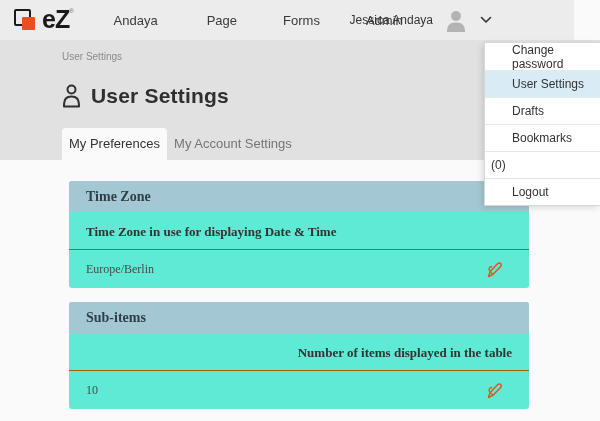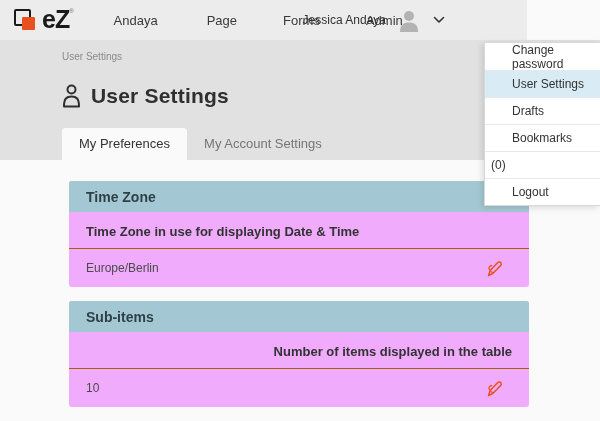--- a/index.html
+++ b/index.html
@@ -6,21 +6,21 @@
   html, body { width: 600px; height: 421px; overflow: hidden; }
   body {
     font-family: "Liberation Sans", sans-serif;
     background: #fafafa;
     position: relative;
     color: #333;
   }
 
   
   .navbar {
-    position: absolute; top: 0; left: 0; width: 527px; height: 40px;
+    position: absolute; top: 0; left: 0; width: 574px; height: 40px;
     background: #ececec;
     display: flex; align-items: center;
   }
   .logo { display: flex; align-items: flex-start; margin-left: 14px; cursor: pointer; }
   .logo-mark { position: relative; width: 26px; height: 26px; margin-top: 2px; }
   .logo-square-outline {
     position: absolute; left: 0; top: 1px; width: 17px; height: 17px;
     border: 2.5px solid #1a1a1a; border-radius: 2px; background: #ececec;
   }
   .logo-square-orange {
@@ -61,34 +61,35 @@
     display: flex; align-items: center;
   }
   .title-icon { width: 21px; height: 24px; margin-right: 9px; }
   .page-title { font-size: 21px; font-weight: bold; color: #2f2f2f; letter-spacing: 0.2px; }
 
   .tabs {
     position: absolute; left: 62px; bottom: 0;
     display: flex; align-items: flex-end;
   }
   .tab {
-    height: 32px; line-height: 32px; padding: 0 17px;
+    height: 32px; line-height: 32px; padding: 0 7px;
     font-size: 13px; color: #757575; cursor: pointer;
     border-radius: 4px 4px 0 0;
   }
   .tab.active { background: #fafafa; color: #333; }
 
   
   .content {
     position: absolute; top: 160px; left: 0; width: 600px; height: 261px;
     background: #fafafa;
   }
   .card {
-    margin-left: 69px; width: 460px; background: #f0abfc;
+    margin-left: 69px; width: 460px; background: #5eead4;
     border-radius: 3px;
+    font-family: Liberation Serif, serif;
   }
   .card.first { margin-top: 21px; }
   .card.second { margin-top: 14px; text-align: right; }
   .card-header {
     height: 31px; background: #a4c8d3; border-radius: 3px 3px 0 0;
     display: flex; align-items: center; padding-left: 17px;
   }
   .card-header span { font-size: 14px; font-weight: bold; color: #2e3f47; }
   .card-label {
     padding: 12px 17px 9px 17px;

